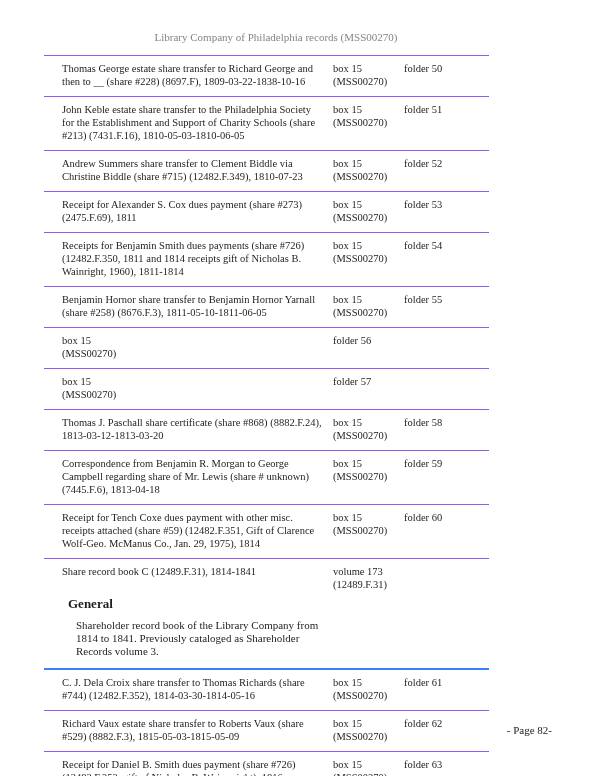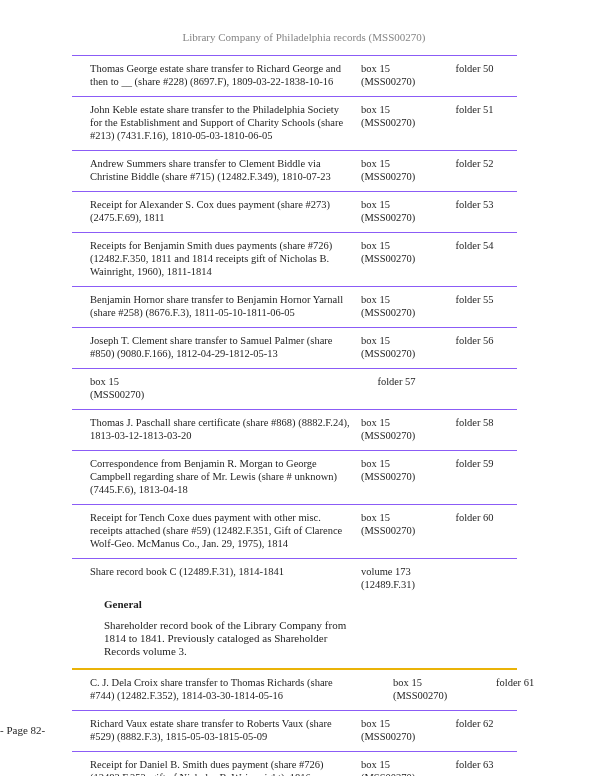--- a/index.html
+++ b/index.html
@@ -4,69 +4,67 @@
 <style>
   html, body { margin: 0; padding: 0; background: #ffffff; }
   .page {
     position: relative;
     width: 552px;
     height: 776px;
     background: #ffffff;
     font-family: "Liberation Serif", serif;
     color: #1e1e1e;
     overflow: hidden;
-    padding-left: 28px;
   }
   .doc-header {
     padding-top: 30px;
     text-align: center;
     font-size: 11px;
     line-height: 14px;
     color: #858585;
   }
   .records-table {
     margin: 11px 63px 0 44px; 
   }
   .row {
     display: grid;
     grid-template-columns: 271px 71px 1fr;
     padding: 6px 0 8px 18px;
     border-top: 1px solid #8b5cf6;
     font-size: 10.5px;
     line-height: 13px;
   }
   .row.strong-divider {
-    border-top: 2px solid #eab308;
-    gap: 32px;
+    border-top: 2px solid #3b82f6;
   }
   .cell-desc { padding-right: 8px; }
   .cell-container { white-space: nowrap; }
-  .cell-folder { white-space: nowrap; text-align: center; }
+  .cell-folder { white-space: nowrap; }
   .general-block {
     grid-column: 1 / -1;
     padding-top: 6px;
   }
   .general-heading {
     font-weight: bold;
-    font-size: 11px;
+    font-size: 13px;
     line-height: 14px;
-    margin-left: 14px;
+    margin-left: 6px;
   }
   .general-note {
     margin: 8px 0 2px 14px;
     width: 246px;
     font-size: 11px;
     line-height: 13px;
   }
   .doc-footer {
     position: absolute;
     top: 724px;
     left: 0;
     width: 100%;
-    text-align: left;
+    text-align: right;
     font-size: 11px;
     color: #1e1e1e;
   }
 </style>
 </head>
 <body>
 
 <div class="page">
 
   <div class="doc-header">Library Company of Philadelphia records (MSS00270)</div>
@@ -126,21 +124,20 @@
     <div class="cell-desc">Benjamin Hornor share transfer to Benjamin Hornor Yarnall (share #258) (8676.F.3), 1811-05-10-1811-06-05</div>
     <div class="cell-container">
       <div>box 15</div>
       <div>(MSS00270)</div>
     </div>
     <div class="cell-folder">folder 55</div>
 
   </div>
 
   <div class="row">
-    <div class="cell-desc">Joseph T. Clement share transfer to Samuel Palmer (share #850) (9080.F.166), 1812-04-29-1812-05-13</div>
     <div class="cell-container">
       <div>box 15</div>
       <div>(MSS00270)</div>
     </div>
     <div class="cell-folder">folder 56</div>
 
   </div>
 
   <div class="row">
     <div class="cell-container">

